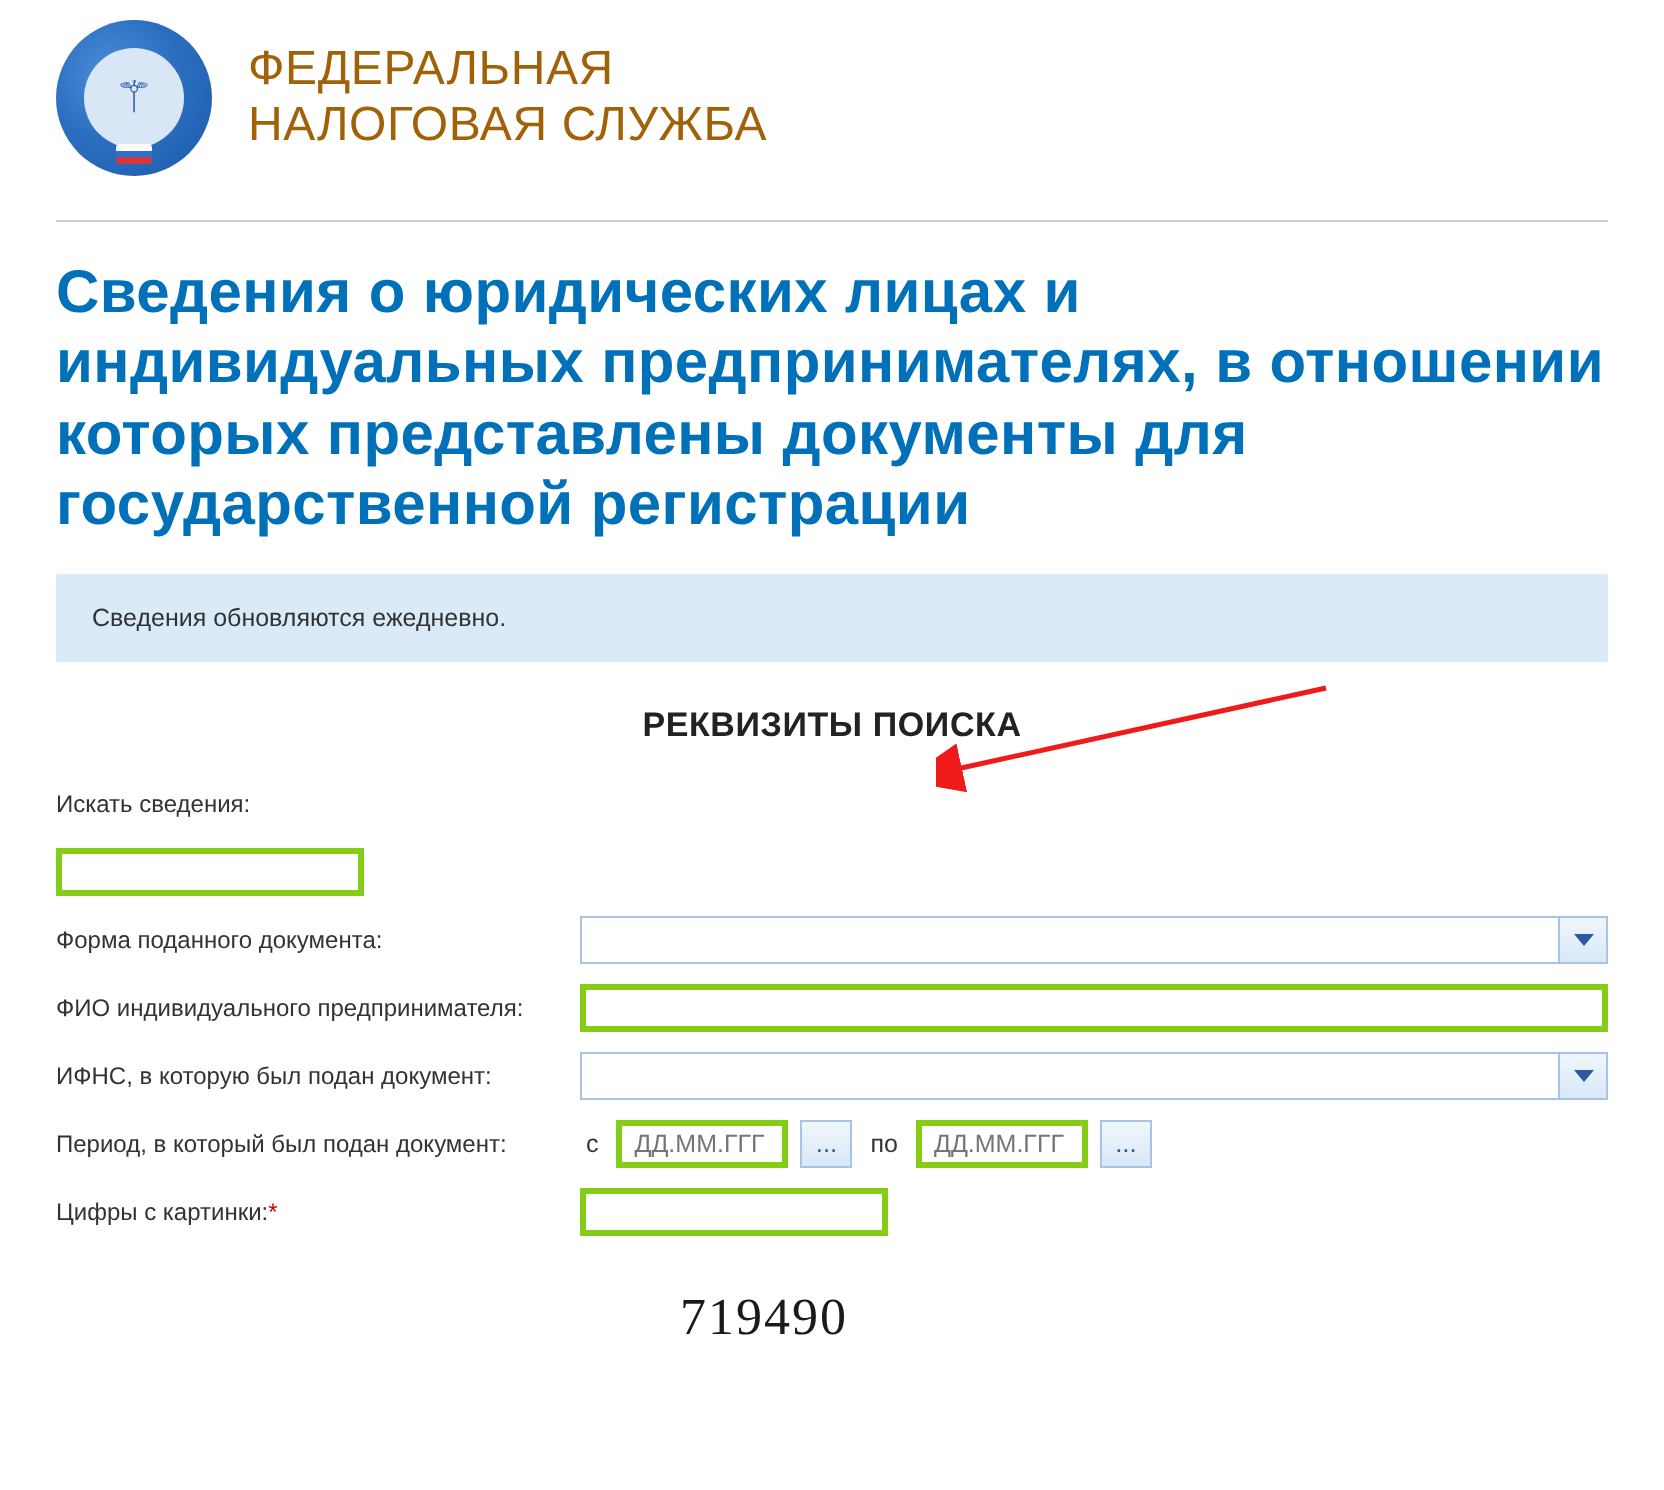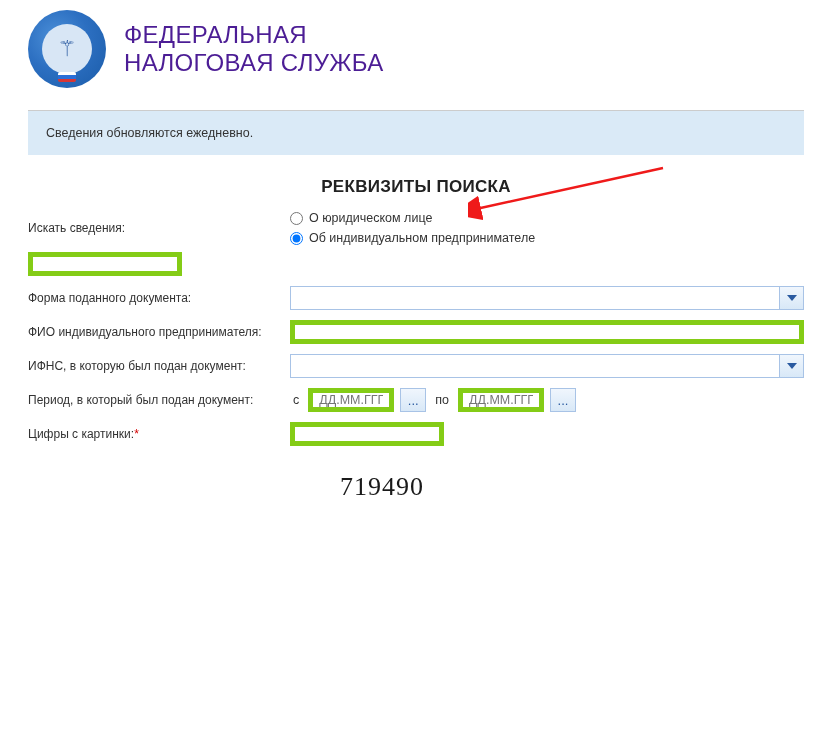--- a/index.html
+++ b/index.html
@@ -2,30 +2,30 @@
 <html><head>
 <meta charset="utf-8">
 <style>
   * { box-sizing: border-box; margin: 0; padding: 0; }
   body { font-family: Arial, Helvetica, sans-serif; font-size: 13px; color: #333; background: #fff; }
   .page { width: 832px; padding: 10px 28px 30px 28px; }
   .header { display: flex; align-items: center; gap: 18px; padding-bottom: 22px; border-bottom: 1px solid #ccc; }
   .logo { width: 78px; height: 78px; border-radius: 50%; background: radial-gradient(circle at 35% 35%, #4b8fd8 0%, #2c6fc1 45%, #1a5ba8 100%); position: relative; display:flex; align-items:center; justify-content:center; }
   .logo::after { content:''; position:absolute; bottom:6px; left:50%; transform:translateX(-50%); width:18px; height:10px; background:linear-gradient(#fff 33%,#2a6fd8 33% 66%, #d63636 66%); border-radius:2px; }
   .logo-inner { width:50px; height:50px; border-radius:50%; background:#d8e6f5; display:flex; align-items:center; justify-content:center; color:#2a5aa0; font-size:22px; }
-  .org-title { font-family: "Arial Narrow", Arial, sans-serif; font-stretch: condensed; font-size: 24px; line-height: 1.15; color:#4c1d95; letter-spacing:0.3px; }
+  .org-title { font-family: "Arial Narrow", Arial, sans-serif; font-stretch: condensed; font-size: 24px; line-height: 1.15; color:#a16207; letter-spacing:0.3px; }
   .page-title { font-family: "Arial Narrow", Arial, sans-serif; font-stretch: condensed; color:#0070b8; font-size:30px; font-weight:bold; line-height:1.18; margin: 18px 0 16px 0; letter-spacing:0.2px; }
   .info-bar { background:#daeaf7; padding:15px 18px; font-size:12.5px; color:#333; margin-bottom:22px; }
   .section-title { font-family: "Arial Narrow", Arial, sans-serif; font-stretch: condensed; font-size:17px; font-weight:bold; color:#222; margin: 10px 0 14px 0; letter-spacing:0.3px;text-align:center; }
   .row { display:flex; align-items:center; min-height:30px; margin-bottom:4px; }
   .label { width:262px; flex-shrink:0; font-size:12px; color:#333; }
   .controls { flex:1; display:flex; align-items:center; gap:6px; }
   .radio-group { display:flex; flex-direction:column; gap:6px; font-size:12.5px; }
   .radio-line { display:flex; align-items:center; gap:6px; cursor:pointer; }
-  input[type="text"] { height:24px; border:5px solid #84cc16; padding:0 6px; font-size:12.5px; background:#fff; }
+  input[type="text"] { height:24px; border:3px solid #84cc16; padding:0 6px; font-size:12.5px; background:#fff; }
   .in-short { width:154px; }
   .in-full { width:100%; }
   .select { display:flex; width:100%; height:24px; border:1px solid #a8c3e6; background:#fff; }
   .select-body { flex:1; }
   .select-btn { width:24px; border-left:1px solid #a8c3e6; background:linear-gradient(#f0f6fd,#d8e8f7); display:flex; align-items:center; justify-content:center; }
   .in-date { width:86px; color:#9a9a9a; }
   .date-btn { width:26px; height:24px; border:1px solid #a8c3e6; background:linear-gradient(#f0f6fd,#d8e8f7); display:flex; align-items:center; justify-content:center; cursor:pointer; font-size:13px; color:#2a5aa0; }
   .period-sep { font-size:12.5px; padding:0 3px; }
   .req { color:#d40000; }
   .captcha-area { margin-left:262px; width:184px; }
@@ -40,49 +40,38 @@
   <div class="header">
     <div class="logo">
       <div class="logo-inner">⚚</div>
     </div>
     <div class="org-title">
       <div>ФЕДЕРАЛЬНАЯ</div>
       <div>НАЛОГОВАЯ СЛУЖБА</div>
     </div>
   </div>
 
+  <h1 class="page-title">Сведения о юридических лицах и индивидуальных предпринимателях, в отношении которых представлены документы для государственной регистрации</h1>
 
   <div class="info-bar">Сведения обновляются ежедневно.</div>
 
   <div style="position:relative;">
     <h2 class="section-title">РЕКВИЗИТЫ ПОИСКА</h2>
 
     <svg class="arrow" style="left:440px; top:-14px;" width="200" height="60">
       <defs>
           <marker id="ah" markerWidth="12" markerHeight="10" refX="2" refY="5" orient="auto">
             <polygon points="0,0 12,5 0,10" fill="#ef1a1a"></polygon>
           </marker>
         </defs>
       <line x1="195" y1="5" x2="8" y2="46" stroke="#ef1a1a" stroke-width="2.5" marker-end="url(#ah)"></line>
     </svg>
 
     <div class="row">
       <div class="label">Искать сведения:</div>
-      <div class="controls">
-        <div class="radio-group">
-          <label class="radio-line">
-            <input type="radio" name="entity" style="">
-            <span>О юридическом лице</span>
-          </label>
-          <label class="radio-line">
-            <input type="radio" name="entity" checked="" style="">
-            <span>Об индивидуальном предпринимателе</span>
-          </label>
-        </div>
-      </div>
     </div>
 
     <div class="row">
       <div class="controls">
         <input type="text" class="in-short" style="">
       </div>
     </div>
 
     <div class="row">
       <div class="label">Форма поданного документа:</div>

